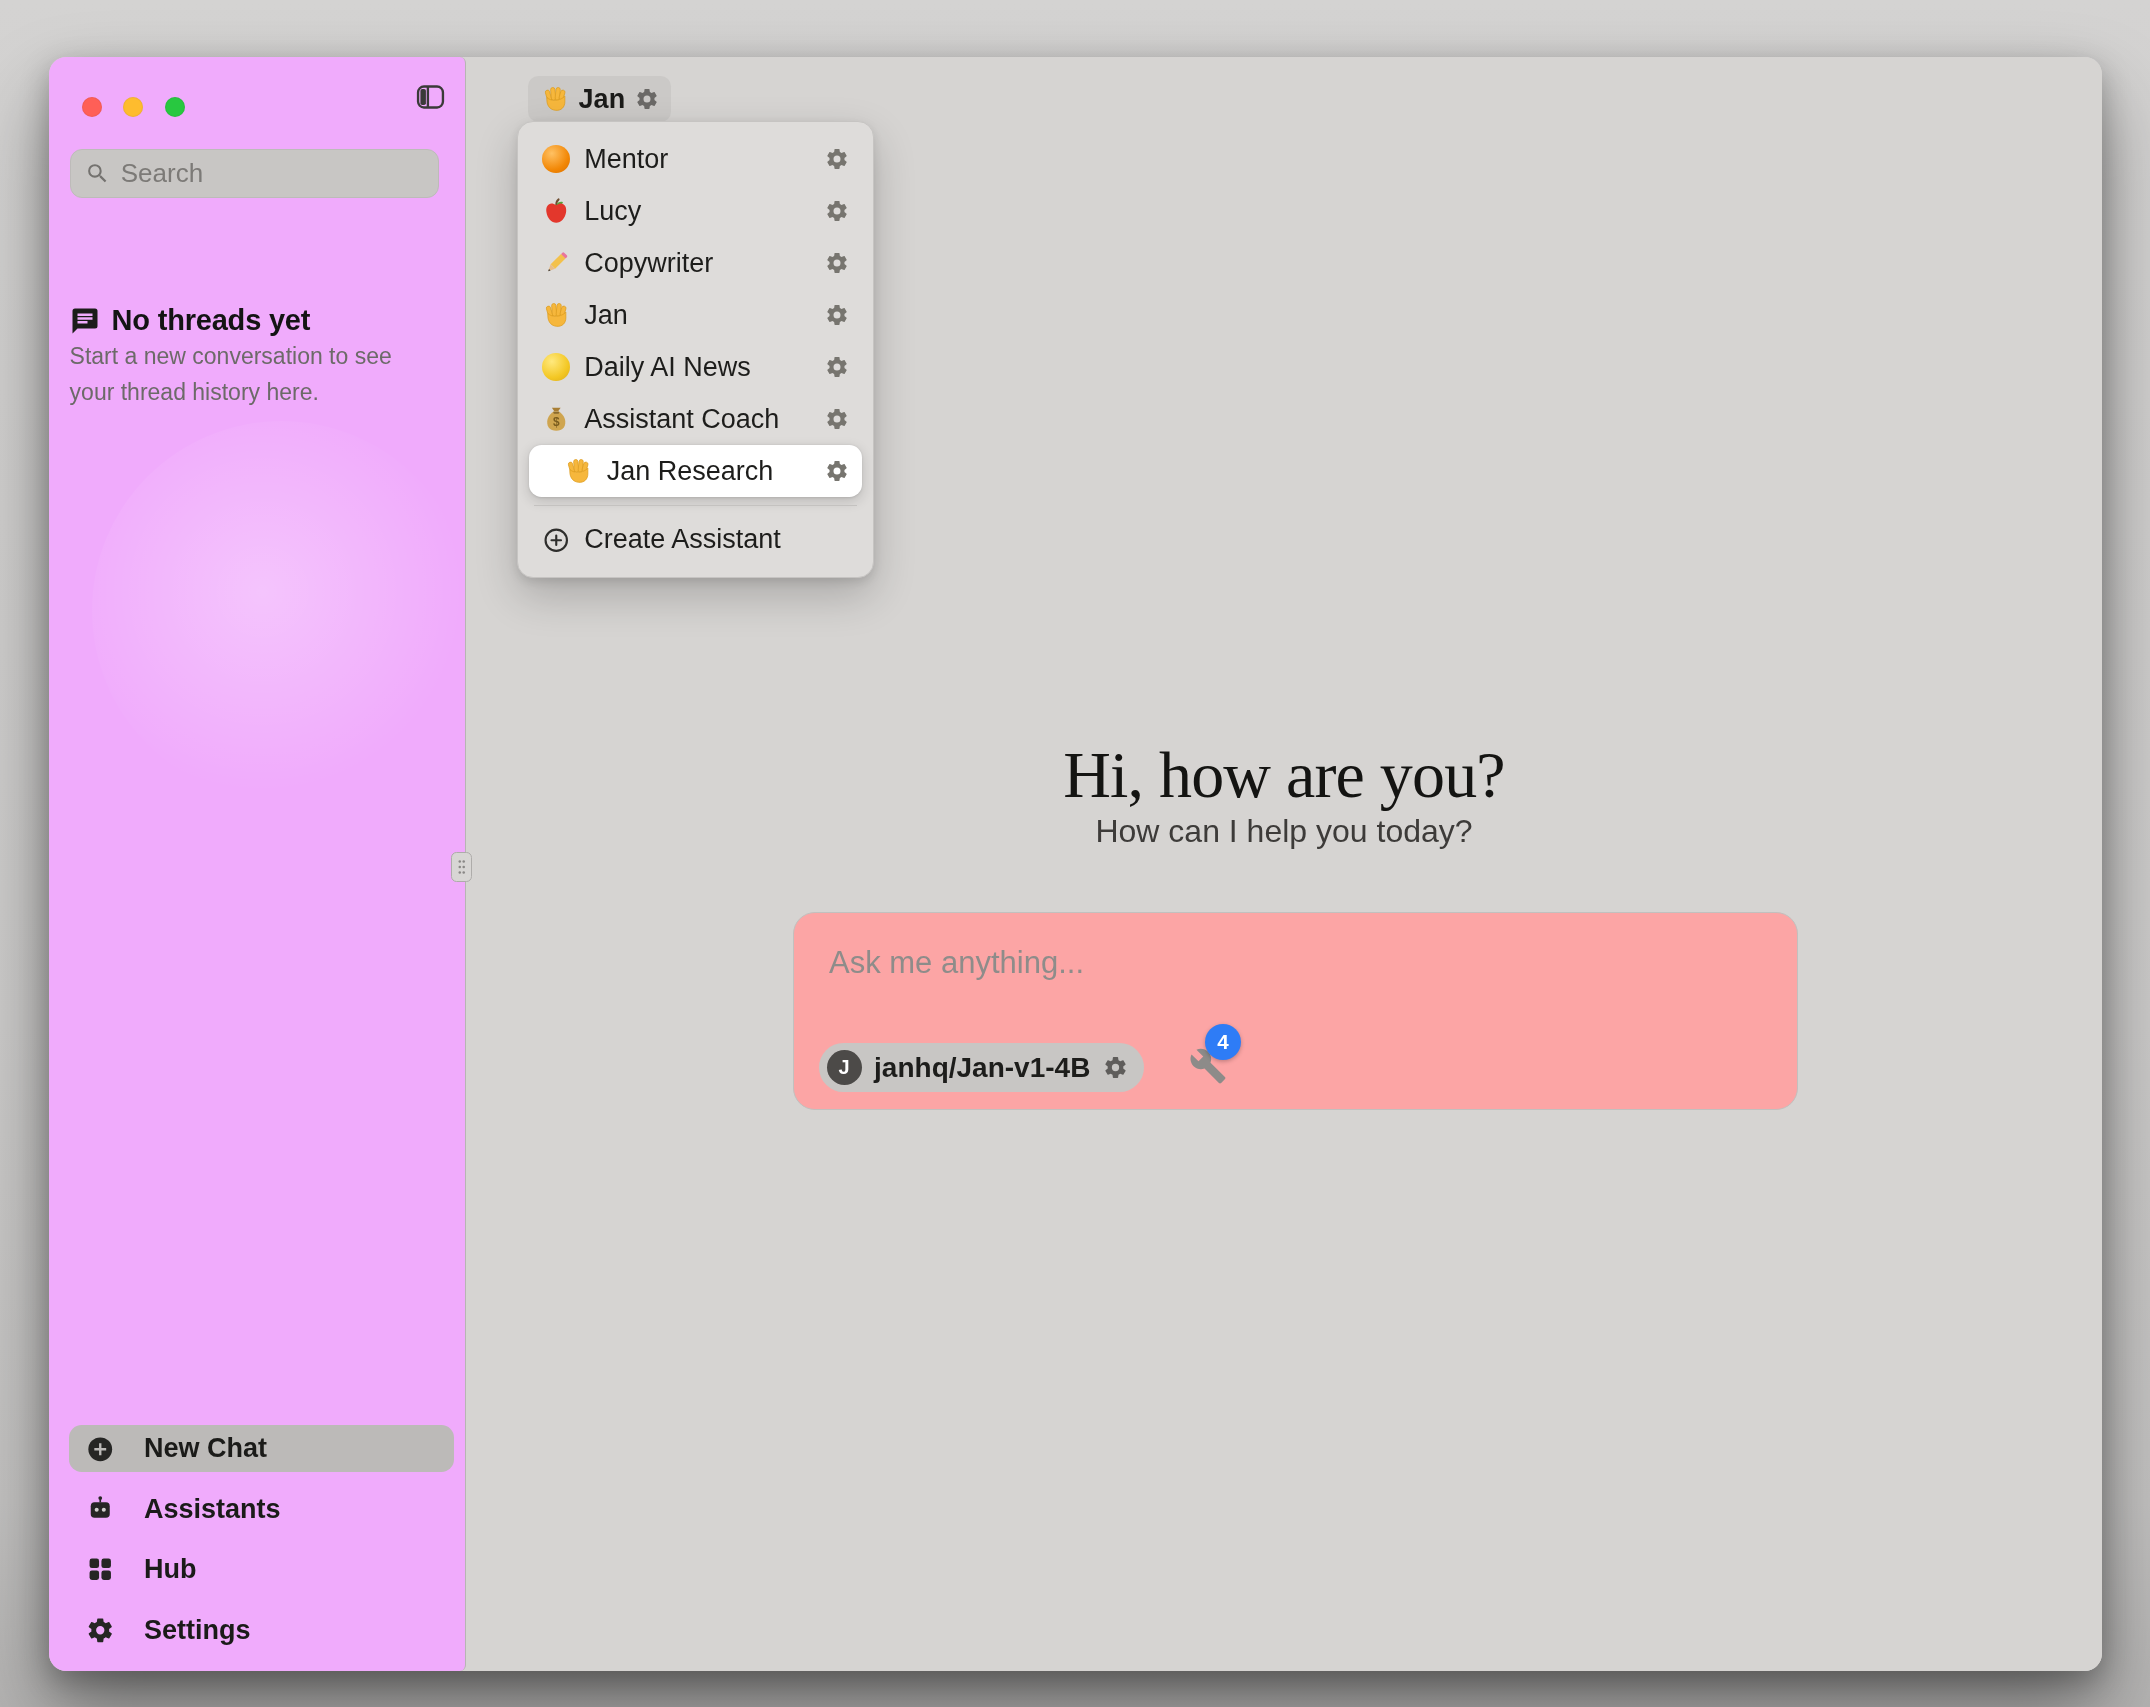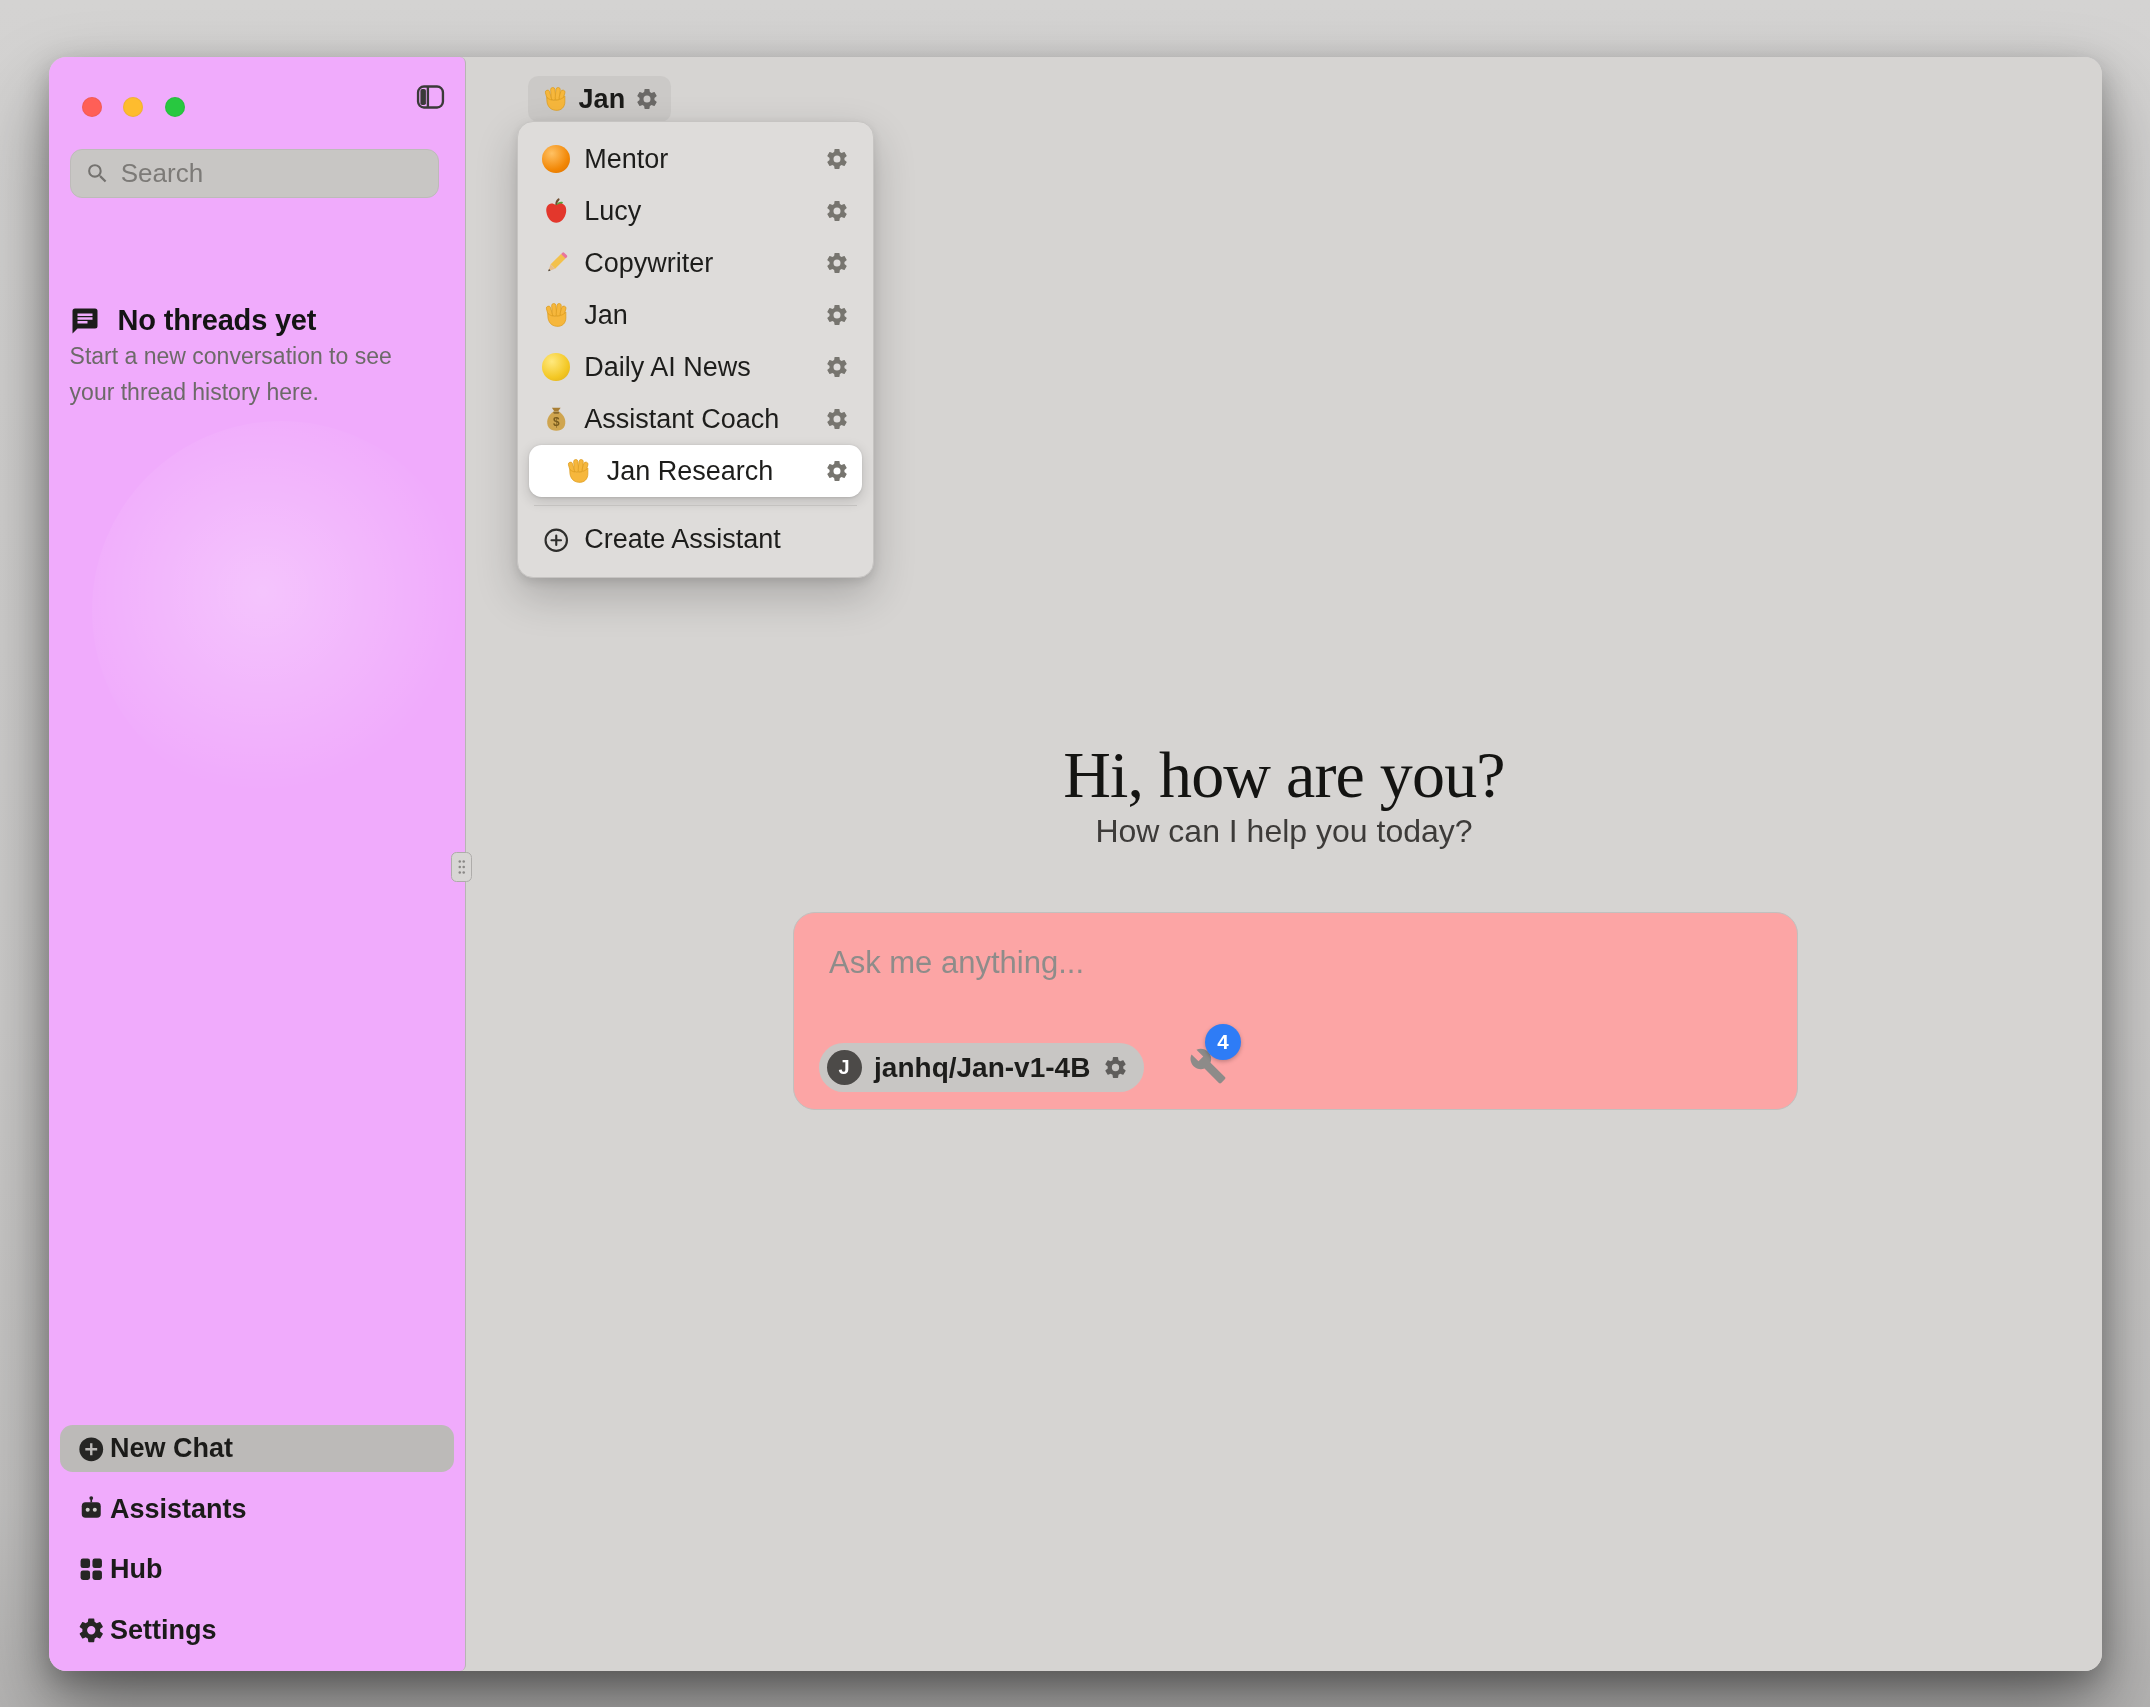--- a/index.html
+++ b/index.html
@@ -39,29 +39,29 @@
     display:flex; align-items:center; gap:11px; padding:0 14.2px;
   }
   .search-box .mag { width:25px; height:25px; color:#74726f; flex:0 0 auto; }
   .search-box input {
     flex:1; background:transparent; border:none; outline:none;
     font-family:"Liberation Sans",sans-serif; font-size:26px; color:#3c3a38;
   }
   .search-box input::placeholder { color:#7c7a77; }
 
   .empty-state { position:absolute; left:20.6px; top:247px; width:379px; }
-  .empty-head { display:flex; align-items:center; gap:18px; }
+  .empty-head { display:flex; align-items:center; gap:12px; }
   .empty-head .bubble { width:30px; height:30px; color:#1c1c1a; }
   .empty-title { font-size:29px; font-weight:700; color:#141414; letter-spacing:-0.2px; }
   .empty-desc { margin-top:1px; font-size:23px; line-height:36px; color:#6c6a68; width:356px; }
 
   .side-nav { position:absolute; left:11px; right:11px; bottom:17.4px; display:flex; flex-direction:column; gap:13.4px; }
   .nav-row {
-    height:47px; border-radius:12.6px; display:flex; align-items:center; gap:4px;
-    padding:0 17.4px; cursor:pointer;
+    height:47px; border-radius:12.6px; display:flex; align-items:center; gap:29px;
+    padding:0 17.4px; cursor:pointer;margin-left:9px;
   }
   .nav-row.active { background:#bcbab8; }
   .nav-row .nav-ic { width:28.5px; height:28.5px; color:#262624; flex:0 0 auto; }
   .nav-row .nav-label { font-size:27px; font-weight:600; color:#1b1b19; }
 
   .resize-handle {
     position:absolute; left:402px; top:795px; width:20.6px; height:30px; z-index:40;
     background:#d8d6d4; border:0.8px solid #aeacaa; border-radius:5.5px;
     display:flex; align-items:center; justify-content:center; cursor:col-resize;
   }

